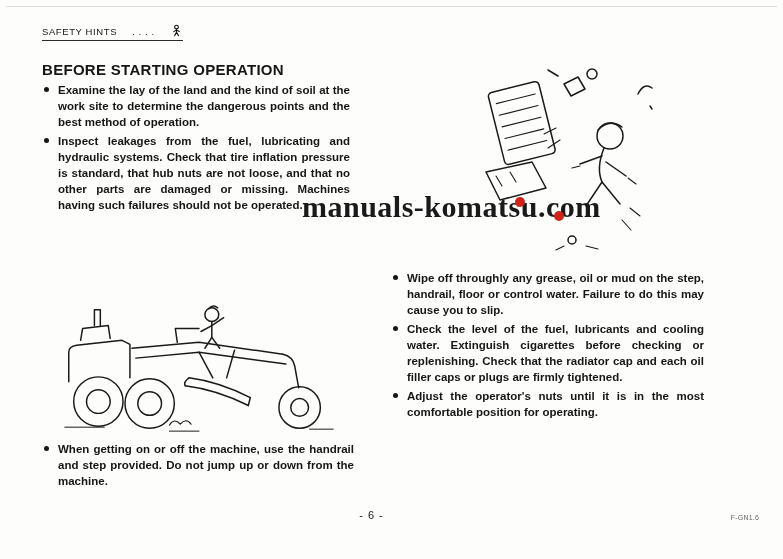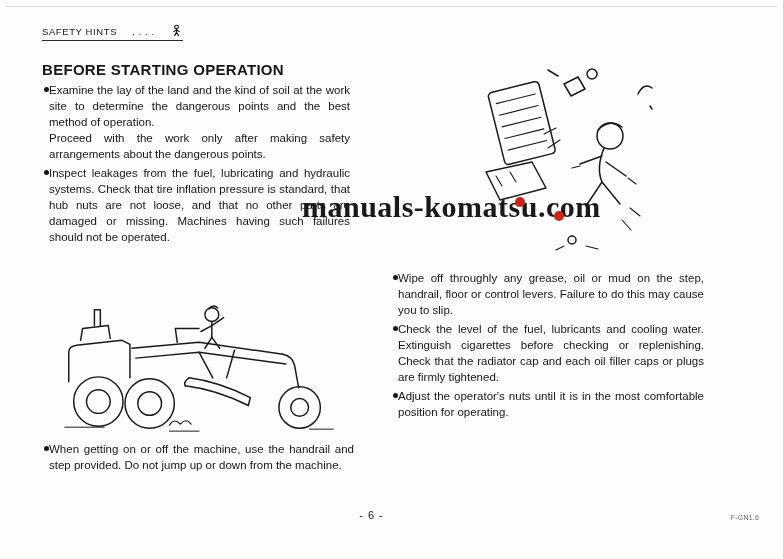--- a/index.html
+++ b/index.html
@@ -26,21 +26,21 @@
     position:absolute;left:42px;top:61px;margin:0;
     font-size:15px;font-weight:bold;letter-spacing:.3px;
   }
 
   
   .col{position:absolute;}
   .left-col{left:42px;top:82px;width:308px;}
   .right-col{left:391px;top:270px;width:313px;}
   .bottom-left-col{left:42px;top:441px;width:312px;}
 
-  .bullet{display:flex;margin-bottom:3px;}
+  .bullet{display:flex;gap:9px;margin-bottom:3px;font-weight:bold;}
   .marker{
     flex:none;width:5px;height:5px;border-radius:50%;
     background:#161616;margin-top:5px;margin-left:2px;
   }
   .btext{flex:1;font-size:11.5px;line-height:16px;text-align:justify;hyphens:auto;}
   .btext p{margin:0;}
 
   
   .illus{position:absolute;}
   .illus-top-right{left:452px;top:64px;width:220px;height:202px;}
@@ -88,21 +88,20 @@
     </span>
   </div>
 
   <h1 class="section-title">BEFORE STARTING OPERATION</h1>
 
   <div class="col left-col">
     <div class="bullet">
       <span class="marker"></span>
       <div class="btext">
         <p>Examine the lay of the land and the kind of soil at the work site to determine the dangerous points and the best method of operation.</p>
-        <p>Proceed with the work only after making safety arrangements about the dangerous points.</p>
       </div>
     </div>
     <div class="bullet">
       <span class="marker"></span>
       <div class="btext">
         <p>Inspect leakages from the fuel, lubricating and hydraulic systems. Check that tire inflation pressure is standard, that hub nuts are not loose, and that no other parts are damaged or missing. Machines having such failures should not be operated.</p>
       </div>
     </div>
   </div>
 
@@ -129,21 +128,21 @@
         <circle cx="120" cy="176" r="4"></circle>
         <path d="M134 182 l12 3 M104 186 l8 -4" stroke-width="1.1"></path>
       </g>
     </svg>
   </div>
 
   <div class="col right-col">
     <div class="bullet">
       <span class="marker"></span>
       <div class="btext">
-        <p>Wipe off throughly any grease, oil or mud on the step, handrail, floor or control levers. Failure to do this may cause you to slip.</p>
+        <p>Wipe off throughly any grease, oil or mud on the step, handrail, floor or control water. Failure to do this may cause you to slip.</p>
       </div>
     </div>
     <div class="bullet">
       <span class="marker"></span>
       <div class="btext">
         <p>Check the level of the fuel, lubricants and cooling water. Extinguish cigarettes before checking or replenishing. Check that the radiator cap and each oil filler caps or plugs are firmly tightened.</p>
       </div>
     </div>
     <div class="bullet">
       <span class="marker"></span>

